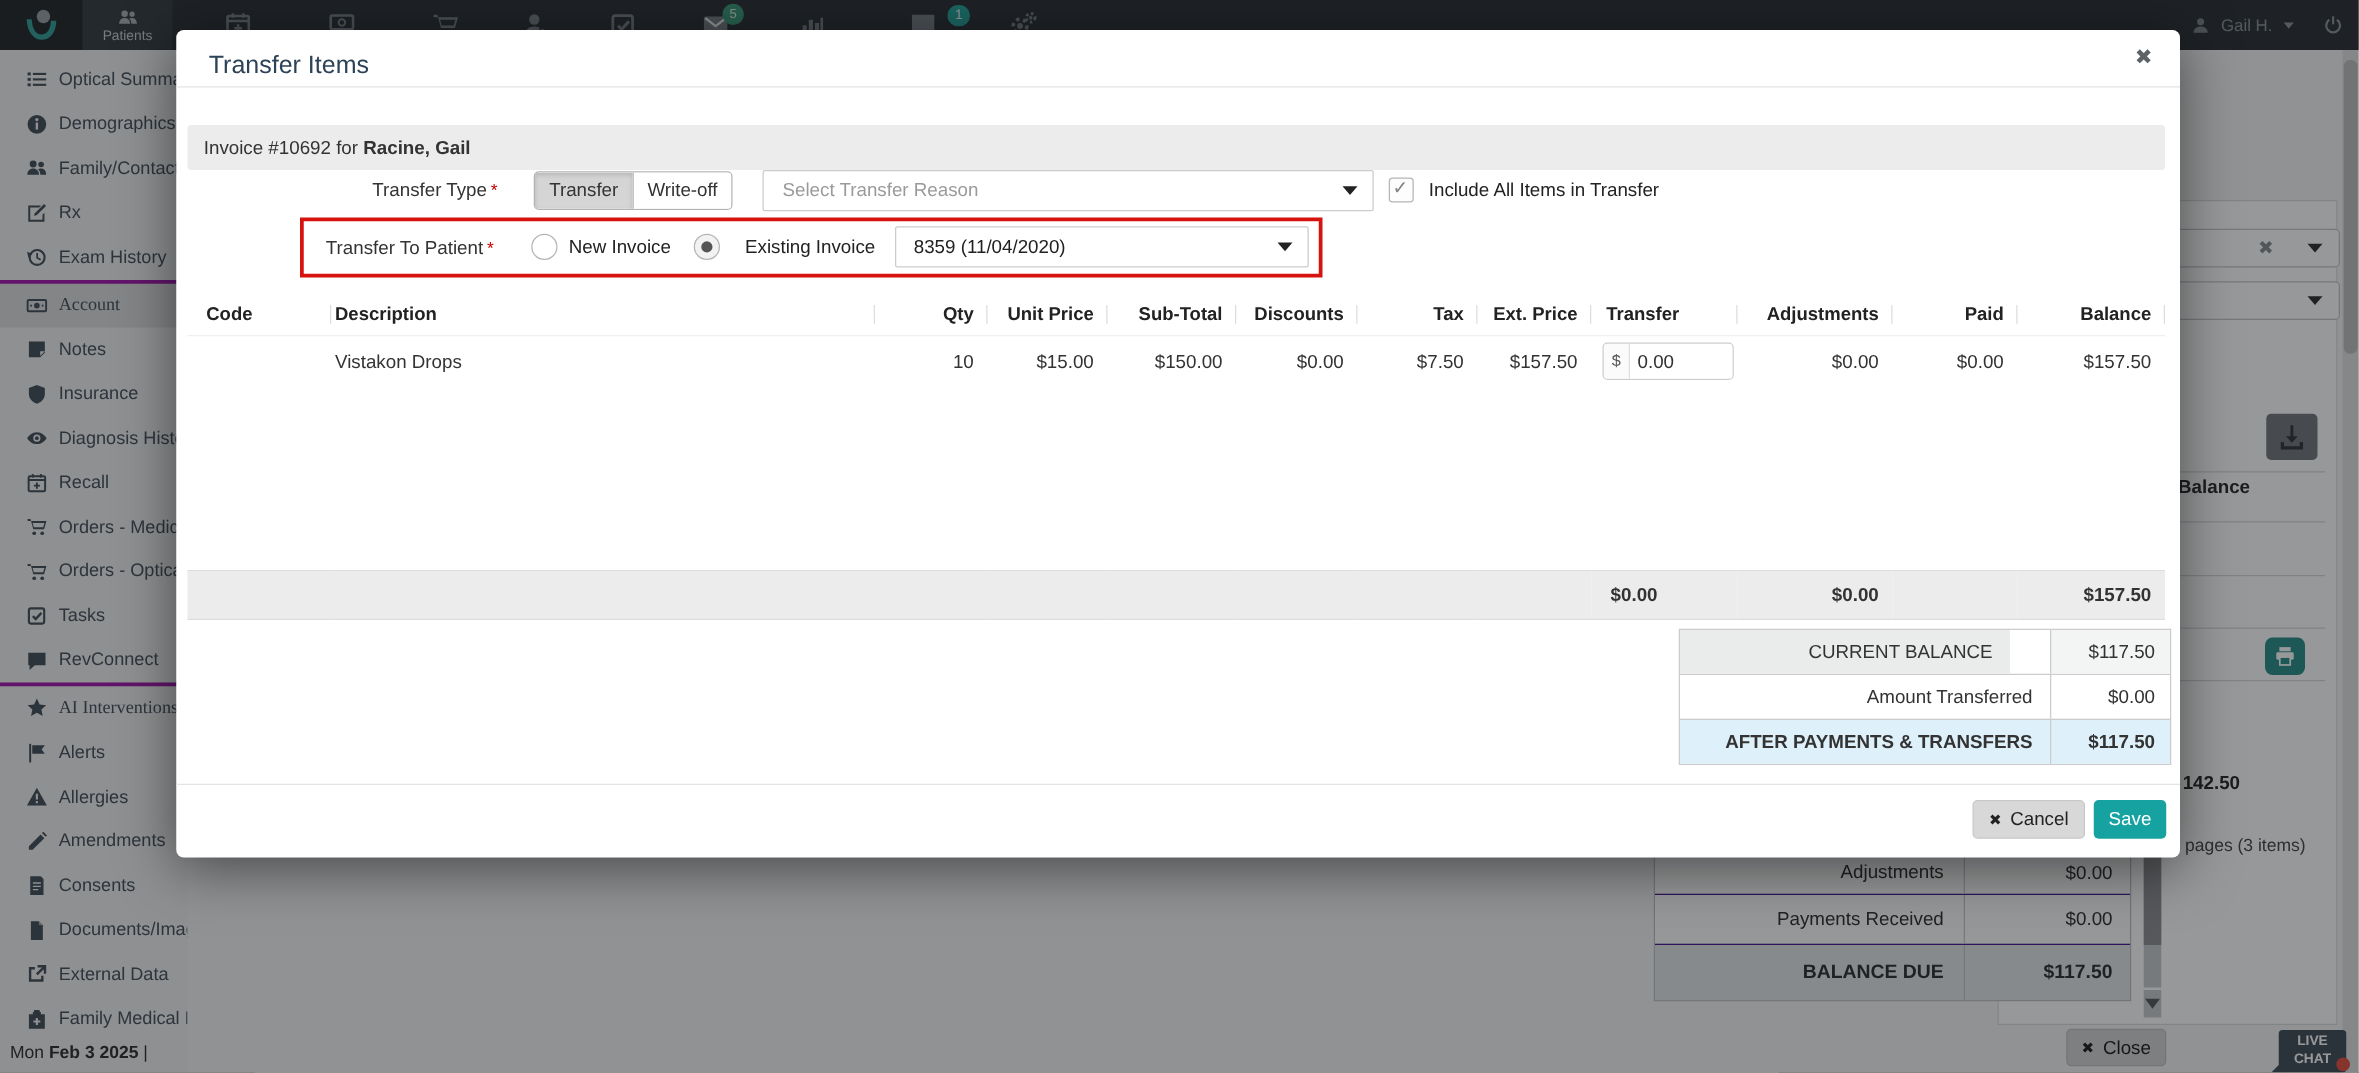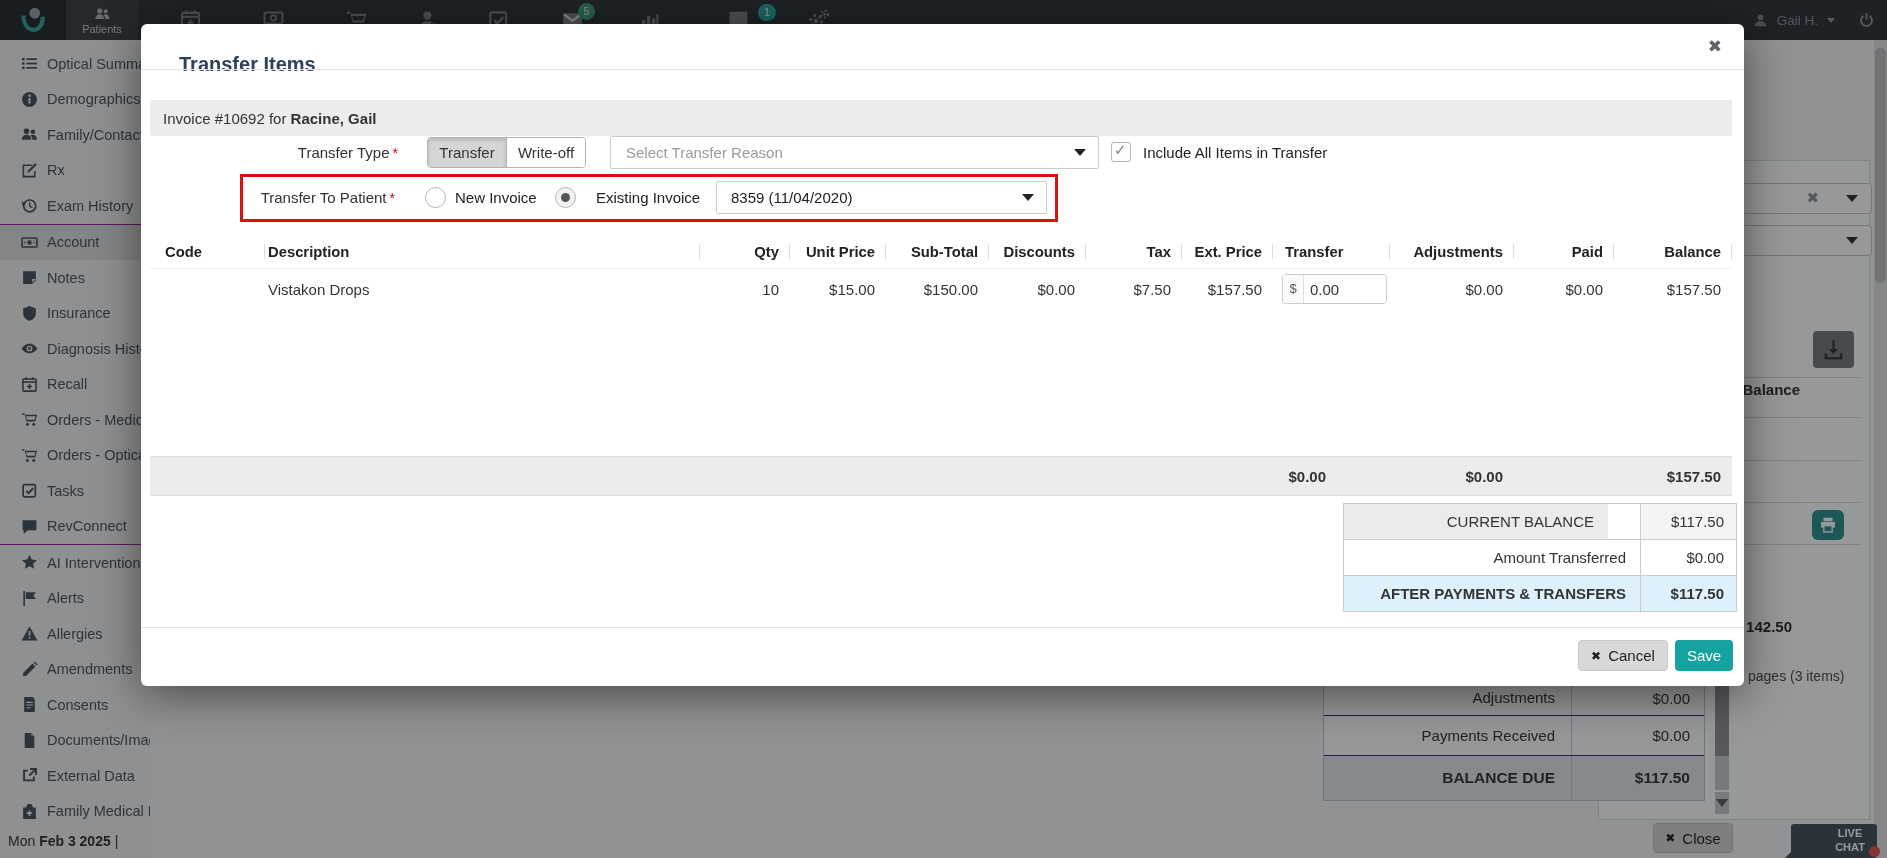--- a/index.html
+++ b/index.html
@@ -23,21 +23,21 @@
               font-size:11px;line-height:17px;text-align:center;}
   .topbar-right{position:absolute;right:12px;top:0;height:40px;display:flex;align-items:center;gap:9px;color:#8d949c;font-size:13.5px;}
   .topbar-right .uico{width:15px;height:15px;color:#7c848b;}
   .tcaret{width:0;height:0;border-left:4px solid transparent;border-right:4px solid transparent;border-top:5px solid #8d949c;}
   .pico{width:17px;height:17px;color:#8d949c;margin-left:14px;}
   
   .sidebar{position:absolute;left:0;top:40px;bottom:0;width:150px;background:#f0f1f2;overflow:hidden;z-index:1;padding-top:6px;}
   .side-item{height:35.5px;display:flex;align-items:center;gap:9px;padding-left:21px;color:#49545f;font-size:14.5px;white-space:nowrap;}
   .side-item .icon{width:17px;height:17px;flex:none;color:#46525d;}
   .side-item.active{background:#dcdee0;}
-  .side-item.divider{border-top:1px solid #a21caf;}
+  .side-item.divider{border-top:3px solid #a21caf;font-family:Liberation Serif, serif;}
   
   .bg-main{position:absolute;left:150px;top:40px;right:0;bottom:0;background:#f3f4f5;z-index:1;}
   .win-scroll{position:absolute;right:0;top:0;bottom:0;width:13px;background:#e0e2e3;}
   .win-thumb{position:absolute;right:1px;top:8px;width:11px;height:235px;background:#bdc0c2;border-radius:5px;}
   .bg-panel{position:absolute;left:1448px;top:120px;width:270px;bottom:38px;background:#fff;border:1px solid #dadcdd;}
   .bg-field{position:absolute;left:1470px;width:250px;height:29px;background:#fff;border:1px solid #c9c9c9;border-radius:4px;}
   .bgf-x{position:absolute;right:52px;top:5px;font-size:15px;font-weight:bold;color:#8a8f93;}
   .bgf-caret{position:absolute;right:13px;top:11px;width:0;height:0;border-left:6px solid transparent;border-right:6px solid transparent;border-top:7px solid #333;}
   .bg-download{position:absolute;left:1663px;top:291px;width:41px;height:37px;background:#767b80;border-radius:4px;color:#34393d;padding:7px 9px;box-sizing:border-box;}
   .bg-balhead{position:absolute;left:1540px;top:341px;width:110px;text-align:right;font-weight:bold;font-size:15px;color:#2e2e2e;}
@@ -54,21 +54,21 @@
   .bgs-row.hl{background:#e3e7ea;font-weight:bold;font-size:15.5px;height:44px;}
   .bgs-row.hl .bgs-value{line-height:44px;}
   .bg-close{position:absolute;left:1503px;top:783px;width:80px;height:30px;background:#d4d4d4;border-radius:4px;border:1px solid #c2c2c2;
             font-size:15px;color:#222;display:flex;align-items:center;justify-content:center;gap:7px;box-sizing:border-box;}
   .bg-close .bx{font-size:12px;font-weight:bold;}
   .inner-scroll{position:absolute;left:1565px;top:598px;width:14px;height:152px;background:#c9cccd;}
   .inner-thumb{position:absolute;left:0;top:48px;width:14px;height:70px;background:#8f9294;}
   .inner-caretbtn{position:absolute;left:1565px;top:752px;width:14px;height:22px;background:#c9cccd;display:flex;align-items:center;justify-content:center;}
   .inner-caretbtn span{width:0;height:0;border-left:6px solid transparent;border-right:6px solid transparent;border-top:8px solid #5a5e60;}
   .livechat{position:absolute;right:10px;bottom:0;width:54px;height:34px;background:#46525c;border-radius:3px;color:#fff;
-            font-weight:bold;font-size:11px;line-height:1.25;display:flex;align-items:center;justify-content:center;text-align:center;padding-left:32px;}
+            font-weight:bold;font-size:11px;line-height:1.25;display:flex;align-items:center;justify-content:center;text-align:center;}
   .livechat .tail{position:absolute;left:-6px;bottom:0;width:0;height:0;border-right:9px solid #46525c;border-top:9px solid transparent;}
   .livechat .dot{position:absolute;right:-3px;bottom:1px;width:11px;height:11px;border-radius:50%;background:#e25345;}
   .statusbar{position:absolute;left:8px;bottom:9px;font-size:14px;color:#333;z-index:2;}
   
   .overlay{position:absolute;inset:0;background:rgba(8,10,12,0.42);z-index:10;}
   .modal{position:absolute;left:141px;top:24px;width:1603px;height:662px;background:#fff;border-radius:6px;
          box-shadow:0 8px 45px rgba(0,0,0,0.5);z-index:20;}
   .m-title{position:absolute;left:26px;top:17px;font-size:20px;color:#2c4257;}
   .m-close{position:absolute;right:22px;top:12px;font-size:17px;font-weight:bold;color:#5f6368;cursor:default;}
   .m-hline{position:absolute;left:0;right:0;top:45px;border-top:1px solid #e4e4e4;}
@@ -480,21 +480,21 @@
 
   <div class="statusbar">
     <span>Mon</span>
     <b>Feb 3 2025</b>
     <span>|</span>
   </div>
 
   <div class="overlay"></div>
 
   <section class="modal">
-    <h1 class="m-title" style="margin:12px;font-weight:bold">Transfer Items</h1>
+    <h1 class="m-title" style="margin:0;font-weight:normal">Transfer Items</h1>
     <span class="m-close">✖</span>
     <div class="m-hline"></div>
 
     <div class="invoice-bar">
       <span>Invoice #10692 for</span>&nbsp;
       <b>Racine, Gail</b>
     </div>
 
     <div class="row1">
       <div class="lbl-col">

